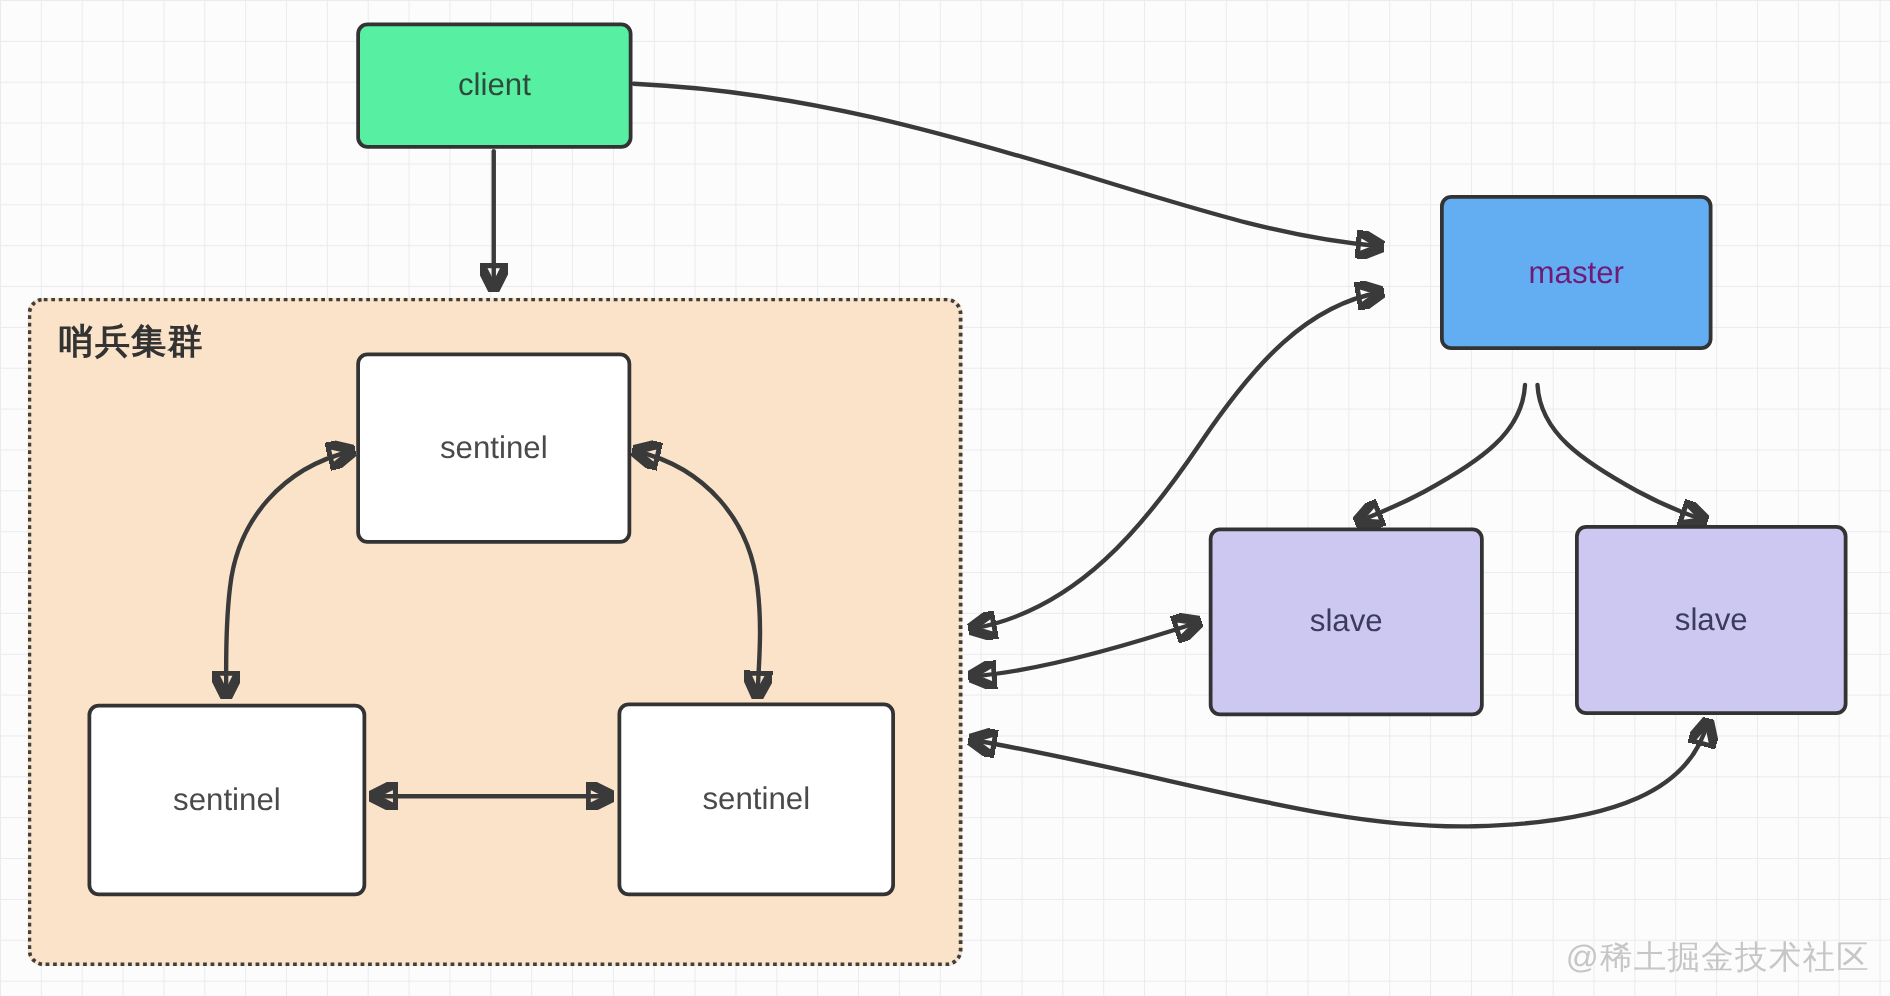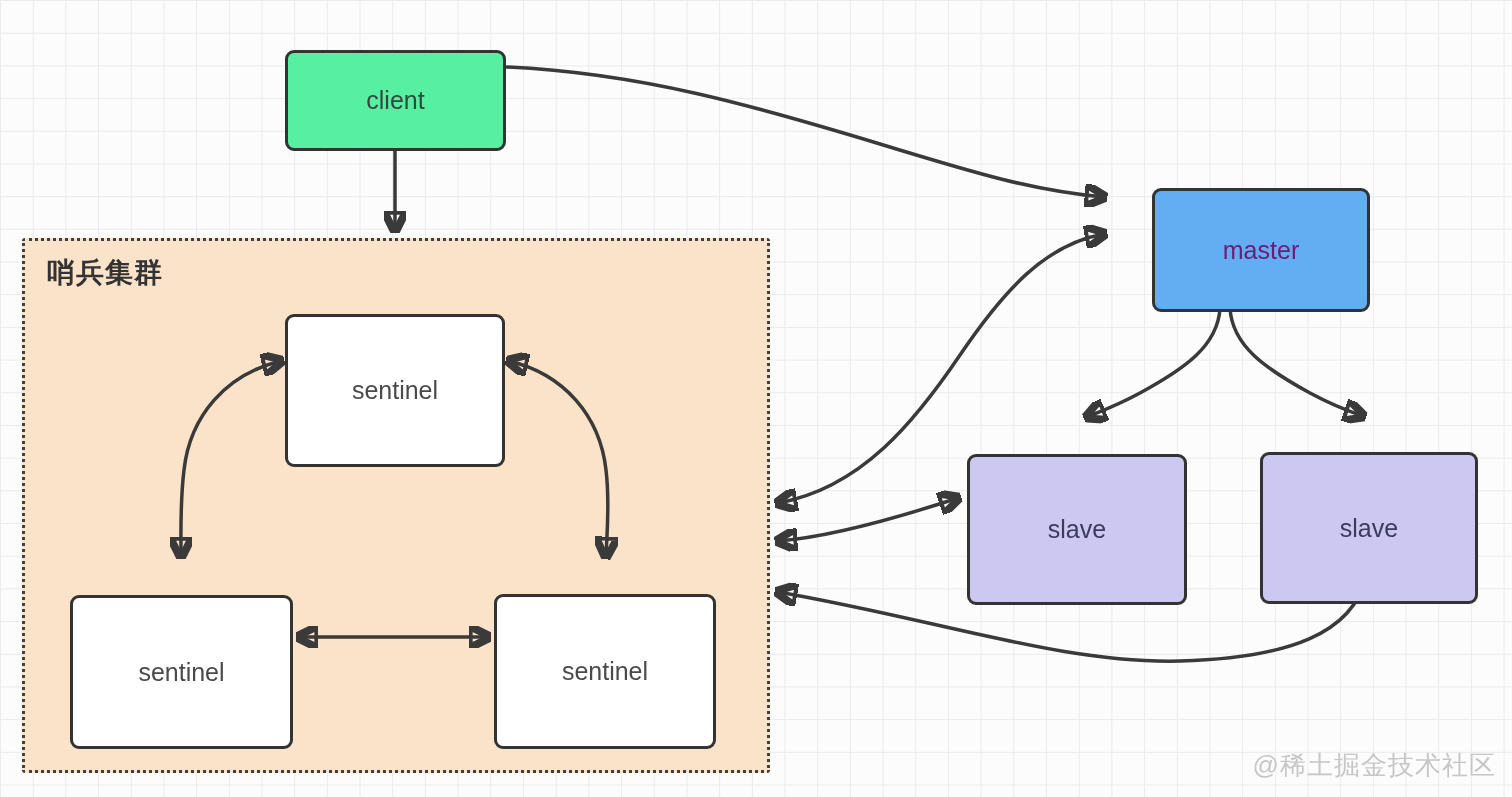--- a/index.html
+++ b/index.html
@@ -22,34 +22,34 @@
     pointer-events:none;
   }
   .edges path{
     fill:none;stroke:#3a3a3a;stroke-width:3.5;stroke-linecap:round;
   }
   .cluster{
     position:absolute;left:22px;top:238px;width:748px;height:535px;
     box-sizing:border-box;
     background:#fae3c8;
     border:3.5px dotted #3f3f3f;
-    border-radius:3px;
+    border-radius:13px;
   }
   .cluster-label{
     position:absolute;left:22px;top:13px;
     font-size:28px;font-weight:bold;color:#333;
     letter-spacing:1px;
   }
   .node{
     position:absolute;
     box-sizing:border-box;
     display:flex;align-items:center;justify-content:center;
     border:3.5px solid #333;
     border-radius:9px;
-    font-size:25px;color:#333;margin-top:32px;
+    font-size:25px;color:#333;
   }
   .node-client{left:285px;top:18px;width:221px;height:101px;background:#57efa2;color:#2f4a3c;}
   .node-master{left:1152px;top:156px;width:218px;height:124px;background:#63aef2;color:#701a75;}
   .node-slave-left{left:967px;top:422px;width:220px;height:151px;background:#ccc8f1;color:#3c3b5e;}
   .node-slave-right{left:1260px;top:420px;width:218px;height:152px;background:#ccc8f1;color:#3c3b5e;}
   .node-sentinel{background:#ffffff;color:#4a4a4a;justify-content:center;}
   .node-sentinel-top{left:285px;top:282px;width:220px;height:153px;}
   .node-sentinel-bl{left:70px;top:563px;width:223px;height:154px;}
   .node-sentinel-br{left:494px;top:562px;width:222px;height:155px;}
   .watermark{

